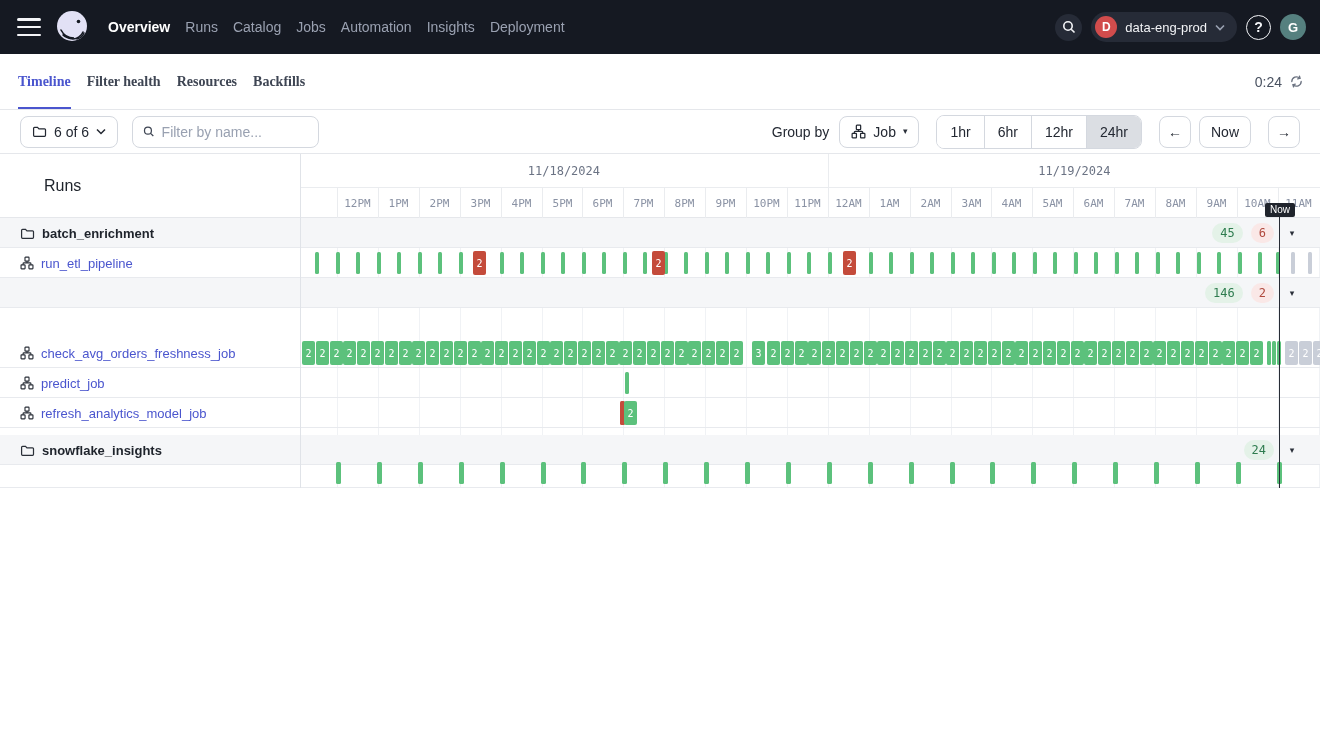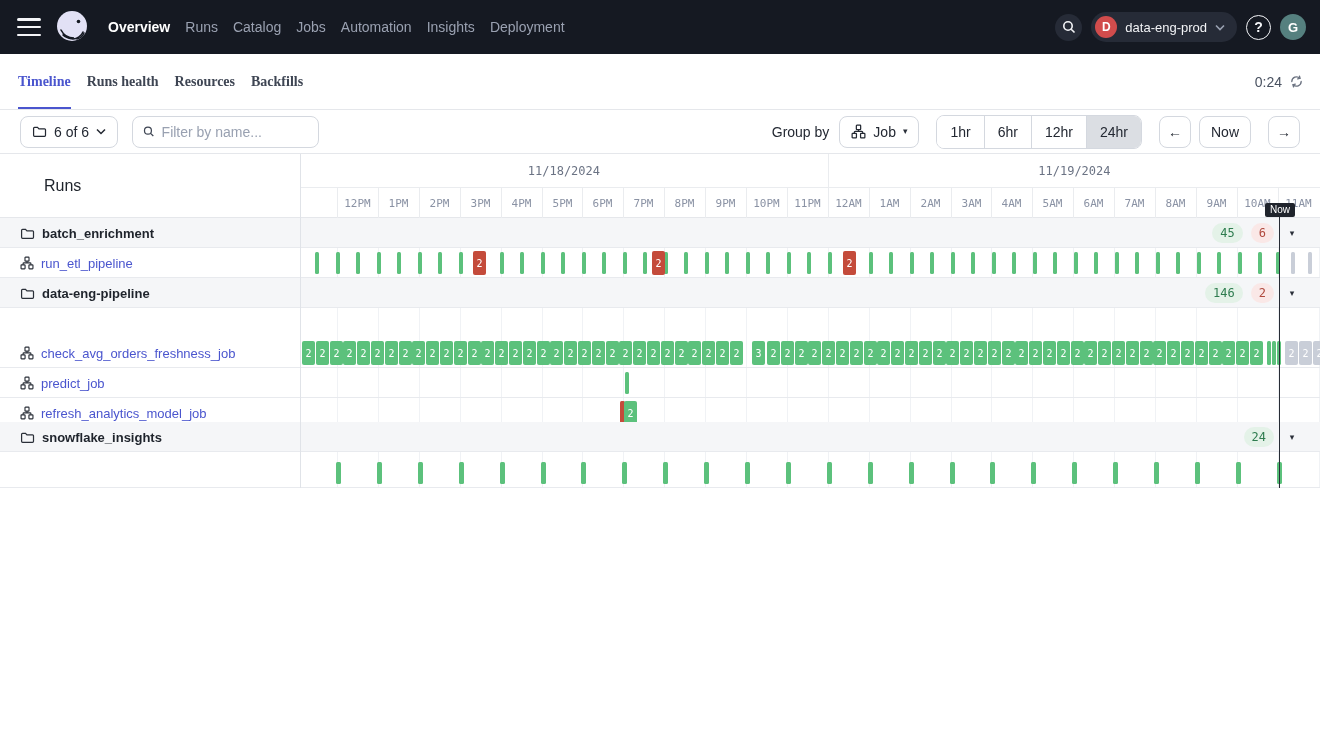--- a/index.html
+++ b/index.html
@@ -150,21 +150,21 @@
       <div class="help-btn">
           <span>?</span>
         </div>
       <div class="avatar">G</div>
     </div>
   </div>
 
   <div class="tabsrow">
     <div class="tabs">
         <div class="tab active">Timeline</div>
-        <div class="tab">Runs health</div>
+        <div class="tab">Filter health</div>
         <div class="tab">Resources</div>
         <div class="tab">Backfills</div>
       </div>
     <div class="refresh-area">
       <span class="refresh-timer">0:24</span>
       <span class="refresh-btn">
         <svg width="15" height="15" viewBox="0 0 16 16" fill="none" stroke="#6B7280" stroke-width="1.4" stroke-linecap="round">
           <path d="M13 8a5 5 0 0 1-8.6 3.4"></path>
             <path d="M3 8a5 5 0 0 1 8.6-3.4"></path>
           <path d="M11.2 2.2 l0.5 2.4 -2.4 0.5"></path>
@@ -384,28 +384,20 @@
           <div class="mark-tick" style="left: 958px; width: 4px; height: 22px; top: 4px; background: rgb(92, 193, 124);"></div>
           <div class="mark-tick" style="left: 976px; width: 4px; height: 22px; top: 4px; background: rgb(92, 193, 124);"></div>
           <div class="mark-box" style="left: 173px; width: 13px; height: 24px; top: 3px; background: rgb(196, 75, 59);">2</div>
           <div class="mark-box" style="left: 352px; width: 13px; height: 24px; top: 3px; background: rgb(196, 75, 59);">2</div>
           <div class="mark-box" style="left: 543px; width: 13px; height: 24px; top: 3px; background: rgb(196, 75, 59);">2</div>
           <div class="mark-tick" style="left: 991px; width: 4px; height: 22px; top: 4px; background: rgb(201, 206, 216);"></div>
           <div class="mark-tick" style="left: 1008px; width: 4px; height: 22px; top: 4px; background: rgb(201, 206, 216);"></div>
         </div>
       </div>
       <div class="row group" style="top: 60px;">
-        <div class="row-label">
-          <span style="display: flex;">
-            <svg width="15" height="15" viewBox="0 0 16 16" fill="none" stroke="#2A2F38" stroke-width="1.3">
-              <path d="M1.7 4.6 a1 1 0 0 1 1-1 h3.2 l1.5 1.6 h6 a1 1 0 0 1 1 1 v5.9 a1 1 0 0 1 -1 1 H2.7 a1 1 0 0 1 -1-1 z"></path>
-            </svg>
-          </span>
-          <span>data-eng-pipeline</span>
-        </div>
         <div class="badges">
           <div class="badge success">146</div>
           <div class="badge failure">2</div>
         </div>
         <div class="row-caret">▾</div>
       </div>
       <div class="row" style="top: 120px;">
         <div class="row-label link">
           <span style="display: flex;">
             <svg width="14" height="14" viewBox="0 0 16 16" fill="none" stroke="#2A2F38" stroke-width="1.3">
@@ -521,21 +513,21 @@
               <path d="M8 5.9 v1.8 M3.5 10.1 v-1.2 a1 1 0 0 1 1-1 h7 a1 1 0 0 1 1 1 v1.2"></path>
             </svg>
           </span>
           <span>refresh_analytics_model_job</span>
         </div>
         <div class="marks">
           <div class="mark-tick" style="left: 320px; width: 5px; height: 24px; top: 3px; background: rgb(196, 75, 59);"></div>
           <div class="mark-box" style="left: 324px; width: 13px; height: 24px; top: 3px; background: rgb(92, 193, 124);">2</div>
         </div>
       </div>
-      <div class="row group" style="top: 204px;">
+      <div class="row group" style="top: 217px;">
         <div class="row-label">
           <span style="display: flex;">
             <svg width="15" height="15" viewBox="0 0 16 16" fill="none" stroke="#2A2F38" stroke-width="1.3">
               <path d="M1.7 4.6 a1 1 0 0 1 1-1 h3.2 l1.5 1.6 h6 a1 1 0 0 1 1 1 v5.9 a1 1 0 0 1 -1 1 H2.7 a1 1 0 0 1 -1-1 z"></path>
             </svg>
           </span>
           <span>snowflake_insights</span>
         </div>
         <div class="badges">
           <div class="badge success">24</div>

